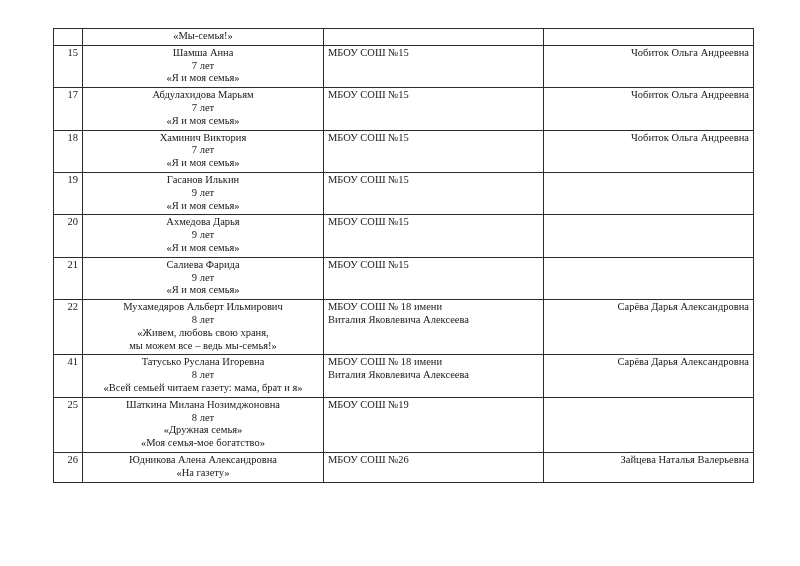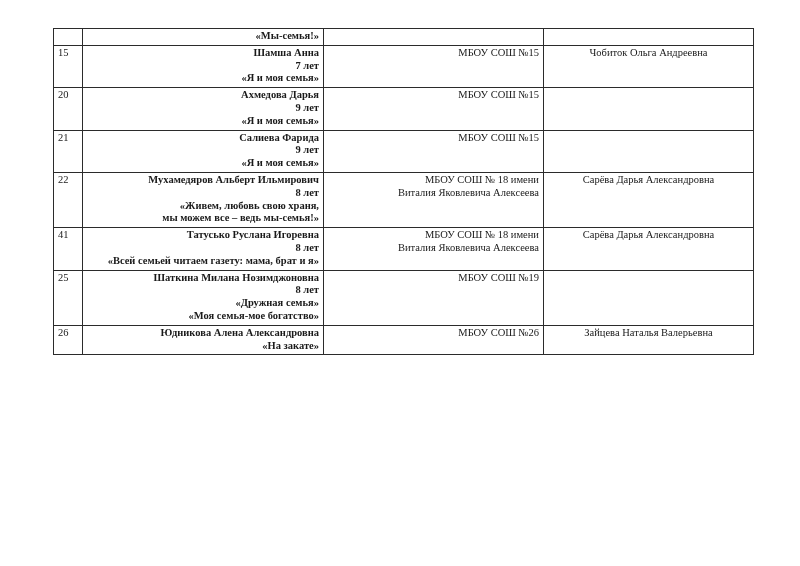--- a/index.html
+++ b/index.html
@@ -35,32 +35,31 @@
     padding: 1px 4px 2px 4px;
     vertical-align: top;
     color: #1a1a1a;
   }
   col.c-num    { width: 29px; }
   col.c-part   { width: 241px; }
   col.c-school { width: 220px; }
   col.c-teach  { width: 210px; }
 
   td.num {
+    text-align: right;
+    padding-top: 1px;
+  }
+  td.participant {
+    text-align: center;
+  }
+  td.school {
     text-align: left;
-    padding-top: 1px;
-  }
-  td.participant {
+  }
+  td.teacher {
     text-align: right;
-    font-weight: bold;
-  }
-  td.school {
-    text-align: right;
-  }
-  td.teacher {
-    text-align: center;
   }
   .line {
     display: block;
     white-space: nowrap;
   }
   
   .page::after {
     content: "";
     position: absolute;
     inset: 0;
@@ -95,20 +94,56 @@
             <span class="line">Шамша Анна</span>
             <span class="line">7 лет</span>
             <span class="line">«Я и моя семья»</span>
           </td>
           <td class="school">
             <span class="line">МБОУ СОШ №15</span>
           </td>
           <td class="teacher">Чобиток Ольга Андреевна</td>
         </tr>
         <tr>
+          <td class="num">17</td>
+          <td class="participant">
+            <span class="line">Абдулахидова Марьям</span>
+            <span class="line">7 лет</span>
+            <span class="line">«Я и моя семья»</span>
+          </td>
+          <td class="school">
+            <span class="line">МБОУ СОШ №15</span>
+          </td>
+          <td class="teacher">Чобиток Ольга Андреевна</td>
+        </tr>
+        <tr>
+          <td class="num">18</td>
+          <td class="participant">
+            <span class="line">Хаминич Виктория</span>
+            <span class="line">7 лет</span>
+            <span class="line">«Я и моя семья»</span>
+          </td>
+          <td class="school">
+            <span class="line">МБОУ СОШ №15</span>
+          </td>
+          <td class="teacher">Чобиток Ольга Андреевна</td>
+        </tr>
+        <tr>
+          <td class="num">19</td>
+          <td class="participant">
+            <span class="line">Гасанов Илькин</span>
+            <span class="line">9 лет</span>
+            <span class="line">«Я и моя семья»</span>
+          </td>
+          <td class="school">
+            <span class="line">МБОУ СОШ №15</span>
+          </td>
+          <td class="teacher"></td>
+        </tr>
+        <tr>
           <td class="num">20</td>
           <td class="participant">
             <span class="line">Ахмедова Дарья</span>
             <span class="line">9 лет</span>
             <span class="line">«Я и моя семья»</span>
           </td>
           <td class="school">
             <span class="line">МБОУ СОШ №15</span>
           </td>
           <td class="teacher"></td>
@@ -162,21 +197,21 @@
           </td>
           <td class="school">
             <span class="line">МБОУ СОШ №19</span>
           </td>
           <td class="teacher"></td>
         </tr>
         <tr>
           <td class="num">26</td>
           <td class="participant">
             <span class="line">Юдникова Алена Александровна</span>
-            <span class="line">«На закате»</span>
+            <span class="line">«На газету»</span>
           </td>
           <td class="school">
             <span class="line">МБОУ СОШ №26</span>
           </td>
           <td class="teacher">Зайцева Наталья Валерьевна</td>
         </tr>
       </tbody>
   </table>
 </div>
 

